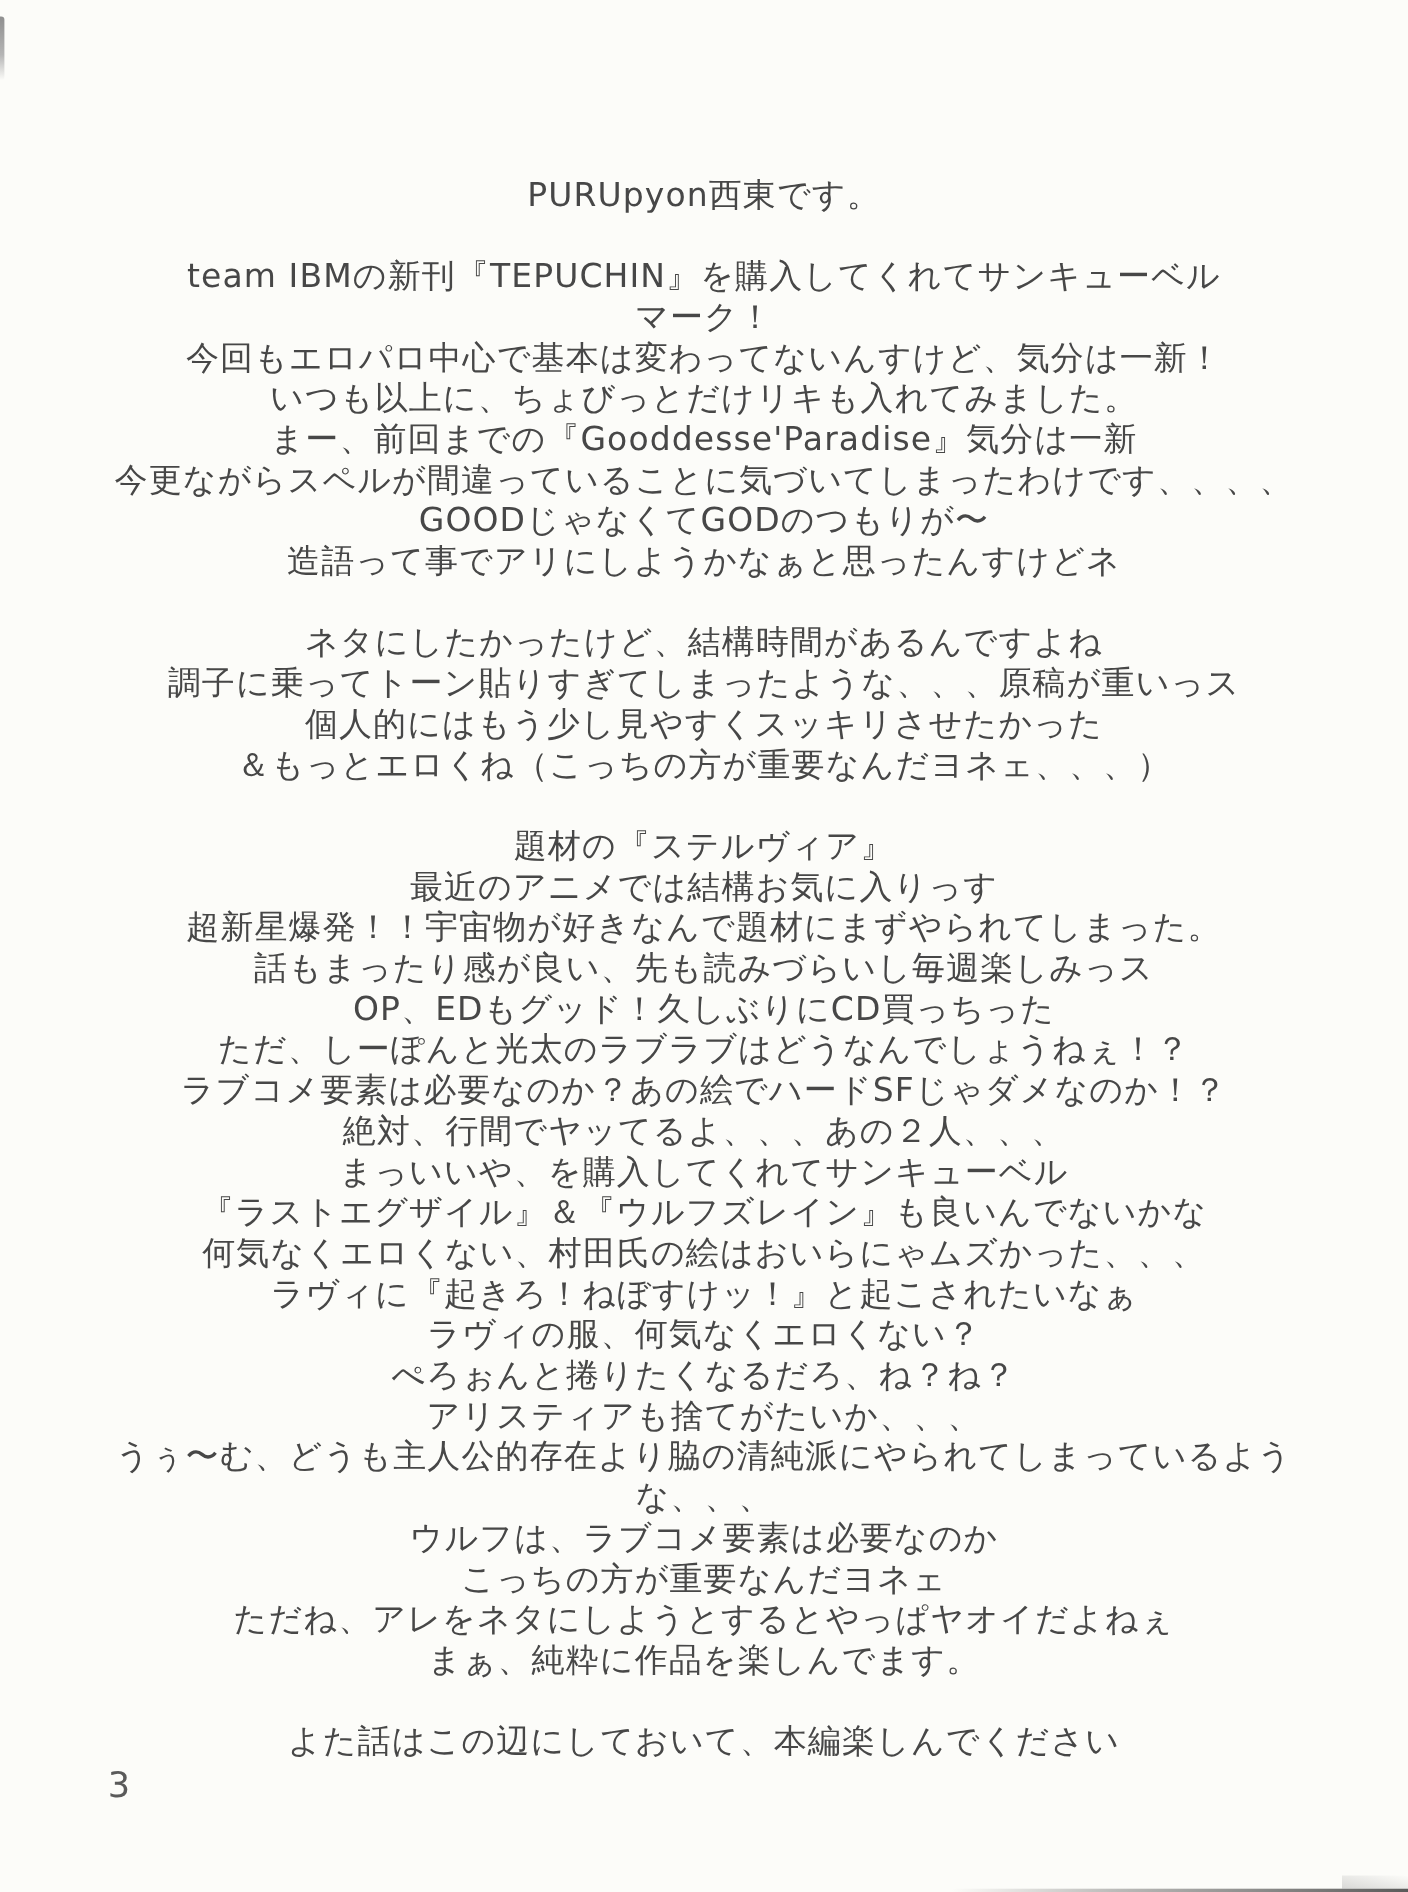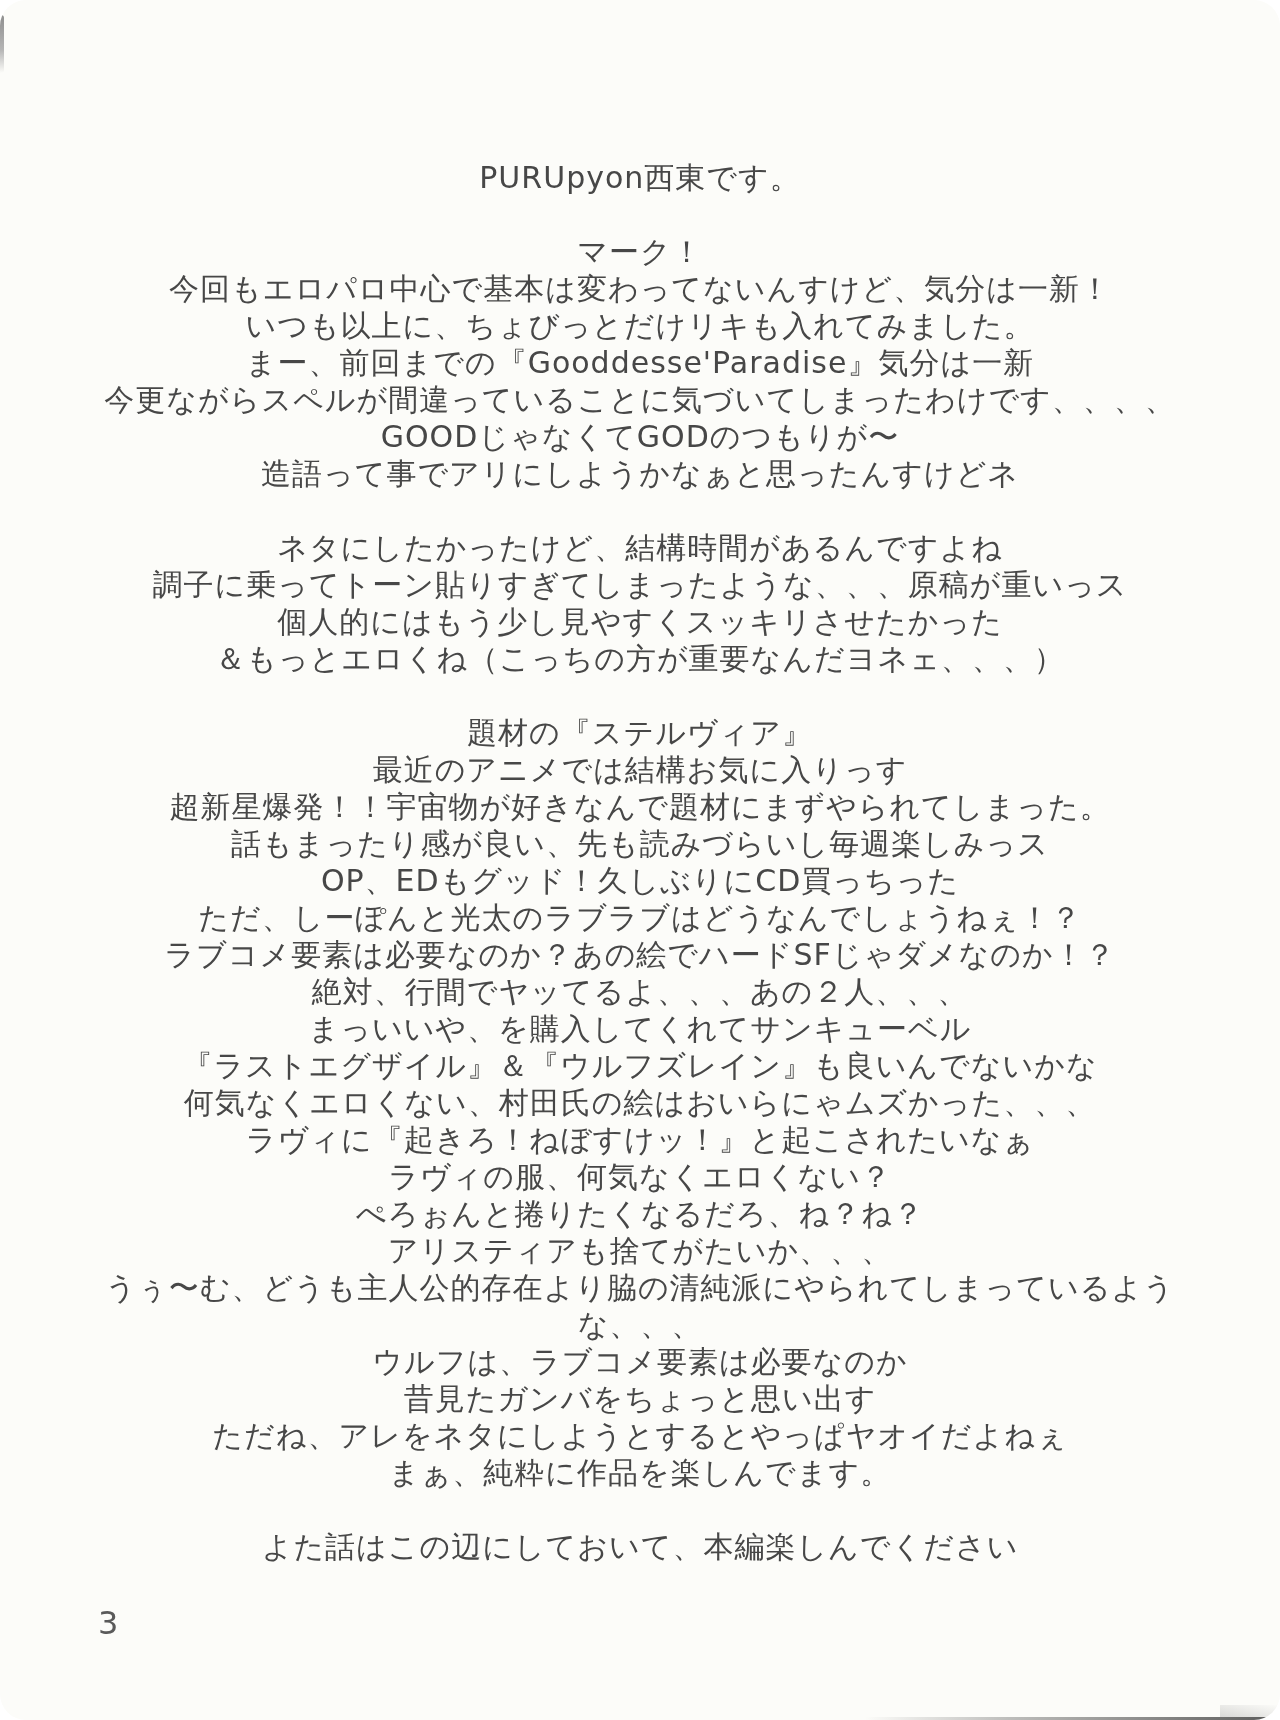--- a/index.html
+++ b/index.html
@@ -12,21 +12,20 @@
     background: #ffffff;
     font-family: "DejaVu Sans", "Liberation Sans", sans-serif;
     overflow: hidden;
   }
   .page {
     position: relative;
     width: 1280px;
     height: 1720px;
     background: #fcfcf9;
     overflow: hidden;
-    border-radius: 26px;
   }
   .text-block {
     position: absolute;
     top: 159px;
     left: 0;
     width: 1280px;
     text-align: center;
     font-size: 30px;
     line-height: 37px;
     letter-spacing: 1px;
@@ -73,20 +72,21 @@
   }
 </style>
 </head>
 <body>
 
 <div class="page">
 
   <div class="text-block">
     <div class="line">PURUpyon西東です。</div>
     <div class="line"></div>
+    <div class="line">team IBMの新刊『TEPUCHIN』を購入してくれてサンキューベル</div>
     <div class="line">マーク！</div>
     <div class="line">今回もエロパロ中心で基本は変わってないんすけど、気分は一新！</div>
     <div class="line">いつも以上に、ちょびっとだけリキも入れてみました。</div>
     <div class="line">まー、前回までの『Gooddesse'Paradise』気分は一新</div>
     <div class="line">今更ながらスペルが間違っていることに気づいてしまったわけです、、、、</div>
     <div class="line">GOODじゃなくてGODのつもりが〜</div>
     <div class="line">造語って事でアリにしようかなぁと思ったんすけどネ</div>
     <div class="line"></div>
     <div class="line">ネタにしたかったけど、結構時間があるんですよね</div>
     <div class="line">調子に乗ってトーン貼りすぎてしまったような、、、原稿が重いっス</div>
@@ -104,21 +104,21 @@
     <div class="line">まっいいや、を購入してくれてサンキューベル</div>
     <div class="line">『ラストエグザイル』＆『ウルフズレイン』も良いんでないかな</div>
     <div class="line">何気なくエロくない、村田氏の絵はおいらにゃムズかった、、、</div>
     <div class="line">ラヴィに『起きろ！ねぼすけッ！』と起こされたいなぁ</div>
     <div class="line">ラヴィの服、何気なくエロくない？</div>
     <div class="line">ぺろぉんと捲りたくなるだろ、ね？ね？</div>
     <div class="line">アリスティアも捨てがたいか、、、</div>
     <div class="line">うぅ〜む、どうも主人公的存在より脇の清純派にやられてしまっているよう</div>
     <div class="line">な、、、</div>
     <div class="line">ウルフは、ラブコメ要素は必要なのか</div>
-    <div class="line">昔見たガンバをちょっと思い出す</div>
+    <div class="line">こっちの方が重要なんだヨネェ</div>
     <div class="line">ただね、アレをネタにしようとするとやっぱヤオイだよねぇ</div>
     <div class="line">まぁ、純粋に作品を楽しんでます。</div>
     <div class="line"></div>
     <div class="line">よた話はこの辺にしておいて、本編楽しんでください</div>
   </div>
 
   <div class="page-number">3</div>
 
   <div class="artifact-left-edge"></div>
   <div class="artifact-bottom-line"></div>

